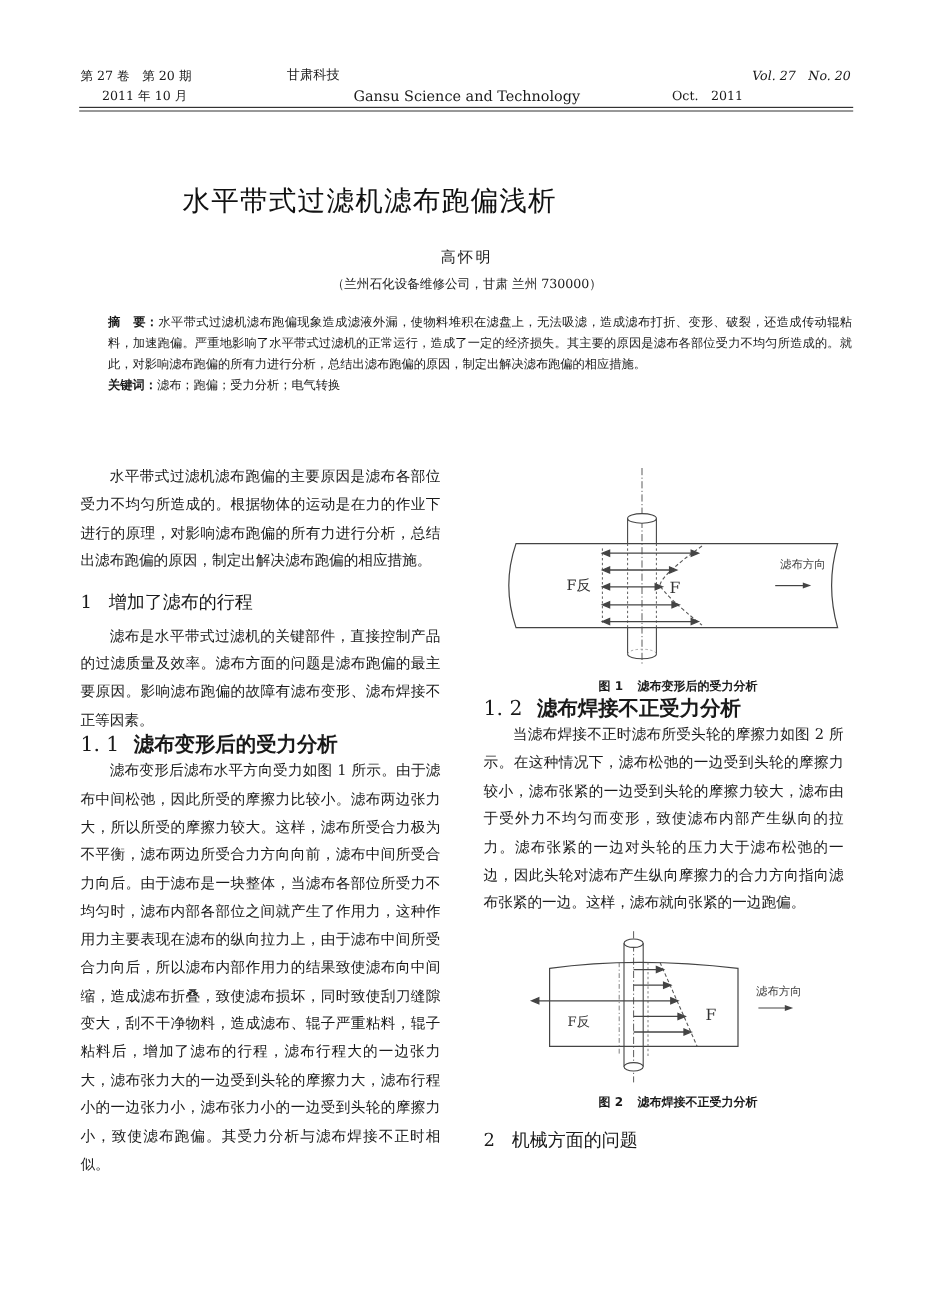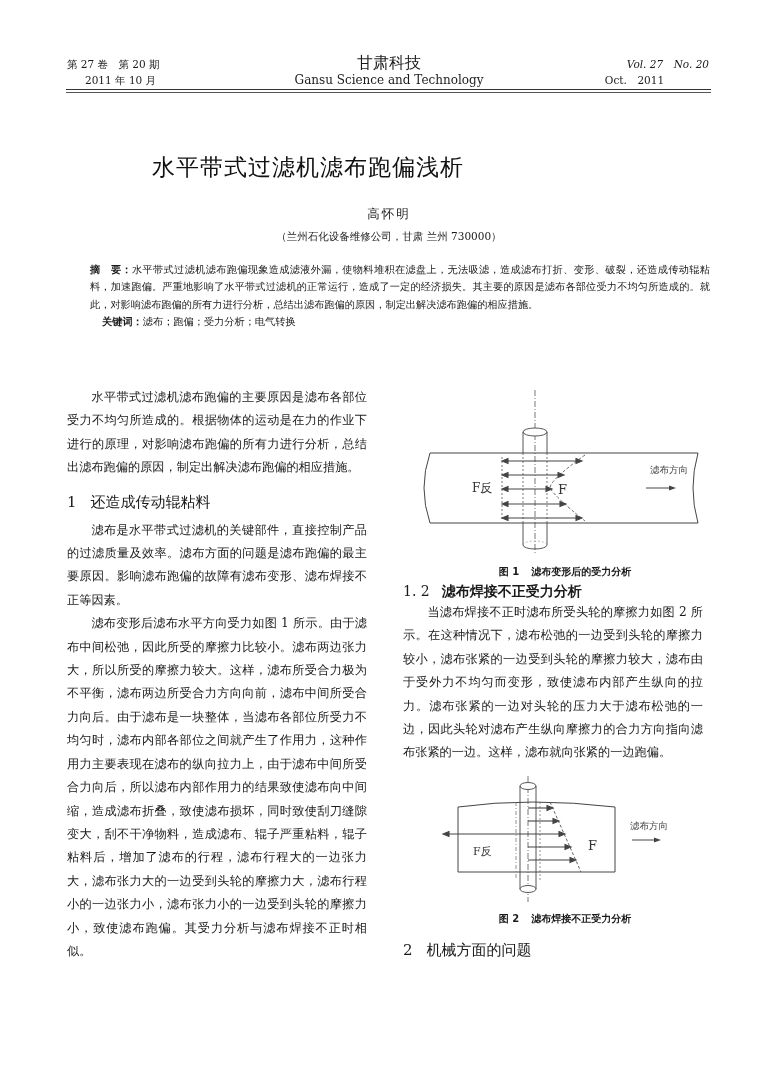--- a/index.html
+++ b/index.html
@@ -1,65 +1,66 @@
 <!DOCTYPE html>
 <html><head>
 <meta charset="utf-8">
 <style>
   html, body { margin: 0; padding: 0; background: #ffffff; }
   body { width: 778px; height: 1089px; position: relative; overflow: hidden;
          font-family: "DejaVu Serif", "Liberation Serif", serif; color: #1a1a1a; }
   .abs { position: absolute; }
   .hdr { font-size: 10.5px; line-height: 14px; }
-  .hdr-center { font-size: 16px; line-height: 16px; text-align: center; }
+  .hdr-center { font-size: 11px; line-height: 16px; }
   .hdr-rule1 { position: absolute; left: 66px; width: 645px; top: 89px; height: 0; border-top: 1.3px solid #333; }
   .hdr-rule2 { position: absolute; left: 66px; width: 645px; top: 92px; height: 0; border-top: 0.8px solid #555; }
   .title { left: 0; width: 616px; top: 152px; text-align: center; font-family: "DejaVu Sans", "Liberation Sans", sans-serif;
            font-size: 23px; letter-spacing: 1px; color: #111; }
   .author { left: 0; width: 778px; top: 206px; text-align: center; font-size: 12.5px; letter-spacing: 2px; }
   .affil { left: 0; width: 778px; top: 230px; text-align: center; font-size: 10.5px; }
   .abstract { left: 90px; width: 620px; top: 261px; font-size: 10.2px; line-height: 17.3px; text-align: justify; }
   .abstract .lbl { font-family: "DejaVu Sans", "Liberation Sans", sans-serif; font-weight: bold; }
   .meta-line { font-size: 10.2px; line-height: 17.3px; }
-  .meta-line .lbl { font-family: "DejaVu Sans", "Liberation Sans", sans-serif; font-weight: bold; margin-left: 12px; }
+  .meta-line .lbl { font-family: "DejaVu Sans", "Liberation Sans", sans-serif; font-weight: bold; }
   .col { width: 300px; font-size: 12.2px; line-height: 23.4px; text-align: justify; }
   .para { text-indent: 2em; margin: 0; }
   .h1 { font-family: "DejaVu Sans", "Liberation Sans", sans-serif; font-size: 15px; line-height: 24px; margin: 10px 0 5px 0; }
   .h1 .num { font-family: "DejaVu Serif", serif; margin-right: 14px; }
-  .h2 { font-family: "DejaVu Sans", "Liberation Sans", sans-serif; font-weight: bold; font-size: 14px; line-height: 19px; margin: 0; }
+  .h2 { font-family: "DejaVu Sans", "Liberation Sans", sans-serif; font-weight: bold; font-size: 17px; line-height: 19px; margin: 0; }
   .h2 .num { font-family: "DejaVu Serif", serif; font-weight: normal; margin-right: 12px; }
   .caption { font-family: "DejaVu Sans", "Liberation Sans", sans-serif; font-weight: bold; font-size: 10px; text-align: center; }
   .caption .num { margin-right: 12px; }
   svg text { font-family: "DejaVu Serif", serif; }
 </style>
 </head>
 <body>
 
 <div class="abs hdr" style="left:67px; top:57px;">第 27 卷　第 20 期</div>
 <div class="abs hdr" style="left:85px; top:73px;">2011 年 10 月</div>
 <div class="abs hdr-center" style="left:239px; width:300px; top:55px;">甘肃科技</div>
 <div class="abs hdr" style="left:239px; width:300px; top:73px; text-align:center; font-size:12px;">Gansu Science and Technology</div>
 <div class="abs hdr" style="left:560px; width:149px; top:57px; text-align:right; font-style:italic;">Vol. 27　No. 20</div>
-<div class="abs hdr" style="left:560px; width:149px; top:73px; text-align:center;">Oct.　2011</div>
+<div class="abs hdr" style="left:560px; width:149px; top:73px; text-align:left;">Oct.　2011</div>
 <div class="hdr-rule1"></div>
 <div class="hdr-rule2"></div>
 
 <div class="abs title">水平带式过滤机滤布跑偏浅析</div>
 <div class="abs author">高怀明</div>
 <div class="abs affil">（兰州石化设备维修公司，甘肃 兰州 730000）</div>
 
 <div class="abs abstract">
   <div><span class="lbl">摘　要：</span><span>水平带式过滤机滤布跑偏现象造成滤液外漏，使物料堆积在滤盘上，无法吸滤，造成滤布打折、变形、破裂，还造成传动辊粘料，加速跑偏。严重地影响了水平带式过滤机的正常运行，造成了一定的经济损失。其主要的原因是滤布各部位受力不均匀所造成的。就此，对影响滤布跑偏的所有力进行分析，总结出滤布跑偏的原因，制定出解决滤布跑偏的相应措施。</span></div>
   <div class="meta-line"><span class="lbl">关键词：</span><span>滤布；跑偏；受力分析；电气转换</span></div>
 </div>
 
 <div class="abs col" style="left:67px; top:386px;">
   <p class="para">水平带式过滤机滤布跑偏的主要原因是滤布各部位受力不均匀所造成的。根据物体的运动是在力的作业下进行的原理，对影响滤布跑偏的所有力进行分析，总结出滤布跑偏的原因，制定出解决滤布跑偏的相应措施。</p>
-  <div class="h1"><span class="num">1</span><span>还造成传动辊粘料</span></div>
+  <div class="h1"><span class="num">1</span><span>增加了滤布的行程</span></div>
   <p class="para">滤布是水平带式过滤机的关键部件，直接控制产品的过滤质量及效率。滤布方面的问题是滤布跑偏的最主要原因。影响滤布跑偏的故障有滤布变形、滤布焊接不正等因素。</p>
+  <div class="h2"><span class="num">1. 1</span><span>滤布变形后的受力分析</span></div>
   <p class="para">滤布变形后滤布水平方向受力如图 1 所示。由于滤布中间松弛，因此所受的摩擦力比较小。滤布两边张力大，所以所受的摩擦力较大。这样，滤布所受合力极为不平衡，滤布两边所受合力方向向前，滤布中间所受合力向后。由于滤布是一块整体，当滤布各部位所受力不均匀时，滤布内部各部位之间就产生了作用力，这种作用力主要表现在滤布的纵向拉力上，由于滤布中间所受合力向后，所以滤布内部作用力的结果致使滤布向中间缩，造成滤布折叠，致使滤布损坏，同时致使刮刀缝隙变大，刮不干净物料，造成滤布、辊子严重粘料，辊子粘料后，增加了滤布的行程，滤布行程大的一边张力大，滤布张力大的一边受到头轮的摩擦力大，滤布行程小的一边张力小，滤布张力小的一边受到头轮的摩擦力小，致使滤布跑偏。其受力分析与滤布焊接不正时相似。</p>
 </div>
 
 <svg class="abs" style="left:410px; top:385px;" width="310" height="175" viewBox="0 0 310 175">
 
   <line x1="125" y1="5" x2="125" y2="170" stroke="#555" stroke-width="0.8" stroke-dasharray="6,2,1,2"></line>
 
   <g>
     <ellipse cx="125" cy="47" rx="12" ry="4" fill="#fff" stroke="#444" stroke-width="0.9"></ellipse>
     <line x1="113" y1="47" x2="113" y2="68" stroke="#444" stroke-width="0.9"></line>

